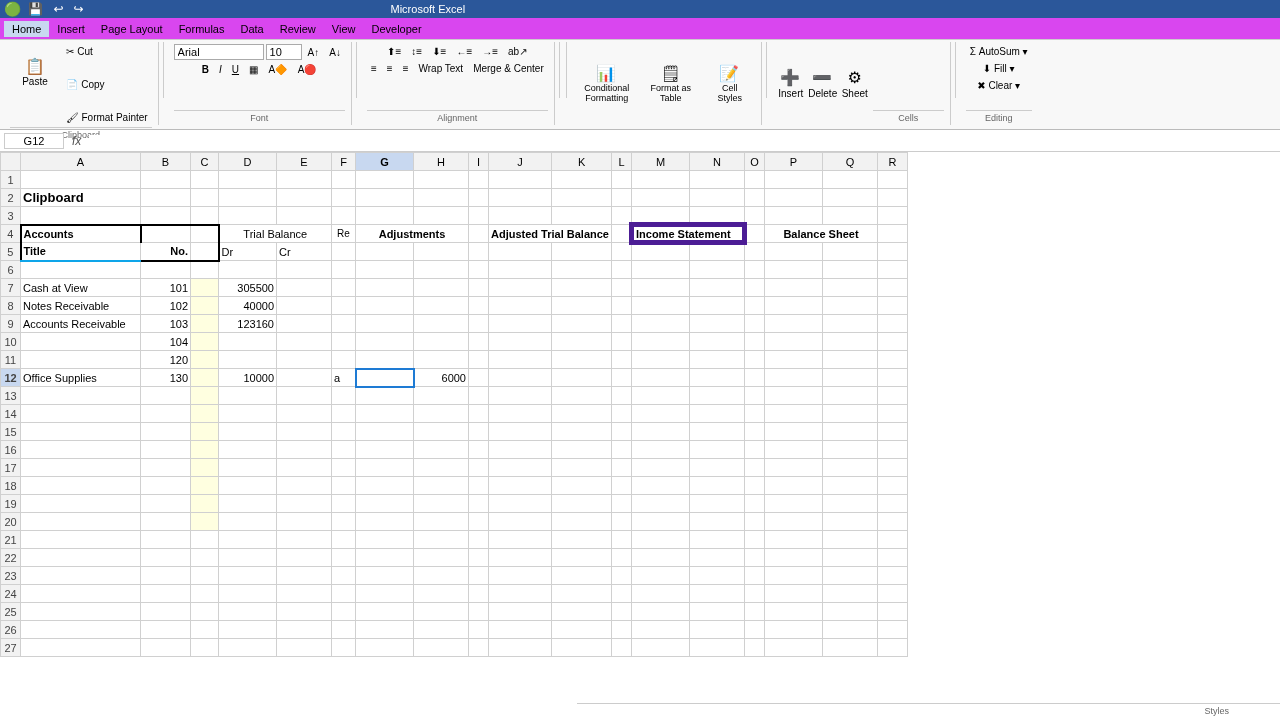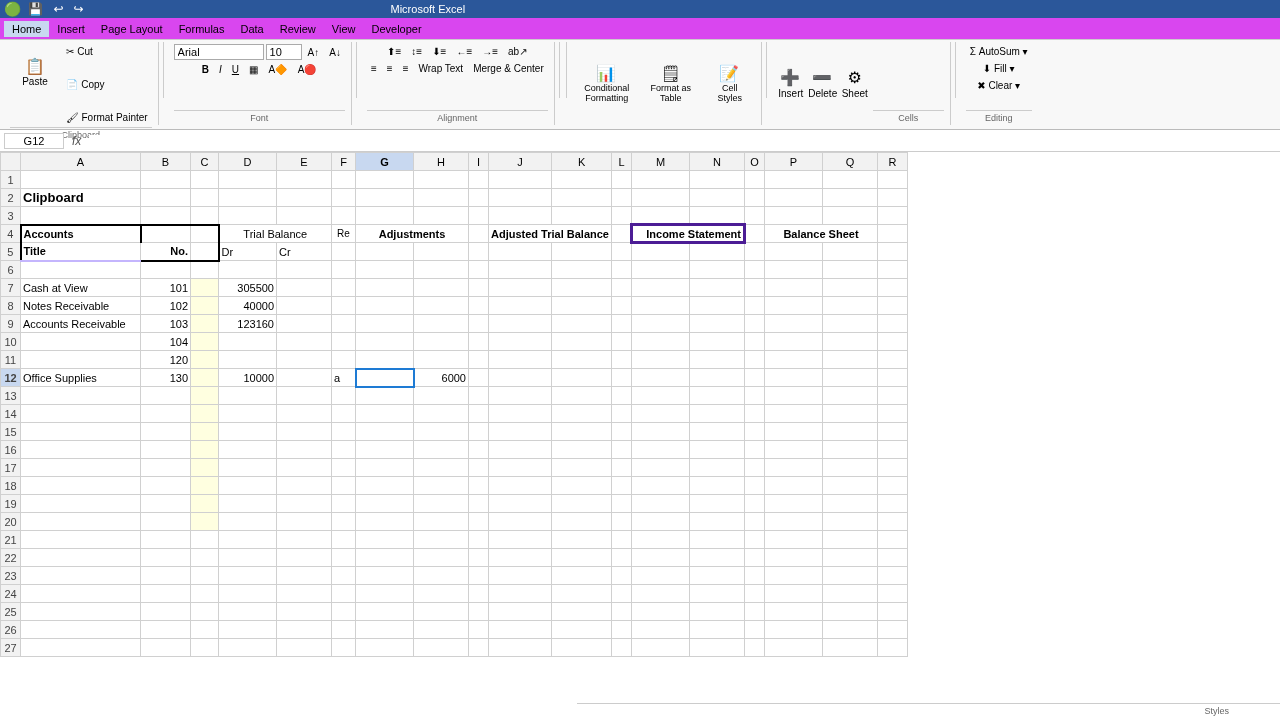--- a/index.html
+++ b/index.html
@@ -453,31 +453,31 @@
           <td style="border-top:2px solid #000;border-right:2px solid #000;border-bottom:none;"></td>
           <td style="border:1px solid #d0d0d0;text-align:center;font-weight:normal;" colspan="2">Trial Balance</td>
 
           <td style="border:1px solid #d0d0d0;text-align:center;font-size:10px;">Re</td>
           <td style="border:1px solid #d0d0d0;text-align:center;font-weight:bold;" colspan="2">Adjustments</td>
 
           <td style="border:1px solid #d0d0d0;"></td>
           <td style="border:1px solid #d0d0d0;text-align:center;font-weight:bold;" colspan="2">Adjusted Trial Balance</td>
 
           <td style="border:1px solid #d0d0d0;"></td>
-          <td style="border:3px solid #4c1d95;text-align:right;font-weight:bold;margin-top:20px;" colspan="2">Income Statement</td>
+          <td style="border:5px solid #4c1d95;text-align:left;font-weight:bold;margin-top:20px;" colspan="2">Income Statement</td>
 
           <td style="border:1px solid #d0d0d0;"></td>
           <td style="border:1px solid #d0d0d0;text-align:center;font-weight:bold;" colspan="2">Balance Sheet</td>
 
           <td style="border:1px solid #d0d0d0;"></td>
         </tr>
 
         <tr>
           <td class="row-num">5</td>
-          <td class="cell-bold" style="font-weight:bold;border-left:2px solid #000;border-right:none;border-bottom:2px solid #c4b5fd;">Title</td>
+          <td class="cell-bold" style="font-weight:bold;border-left:2px solid #000;border-right:none;border-bottom:2px solid #0ea5e9;">Title</td>
           <td class="cell-bold" style="font-weight:bold;border-bottom:2px solid #000;border-top:1px solid #d0d0d0;text-align:right;">No.</td>
           <td style="border-right:2px solid #000;border-bottom:2px solid #000;border-top:1px solid #d0d0d0;"></td>
           <td style="border:1px solid #d0d0d0;">Dr</td>
           <td style="border:1px solid #d0d0d0;">Cr</td>
           <td style="border:1px solid #d0d0d0;"></td>
           <td style="border:1px solid #d0d0d0;"></td>
           <td style="border:1px solid #d0d0d0;"></td>
           <td style="border:1px solid #d0d0d0;"></td>
           <td style="border:1px solid #d0d0d0;"></td>
           <td style="border:1px solid #d0d0d0;"></td>

